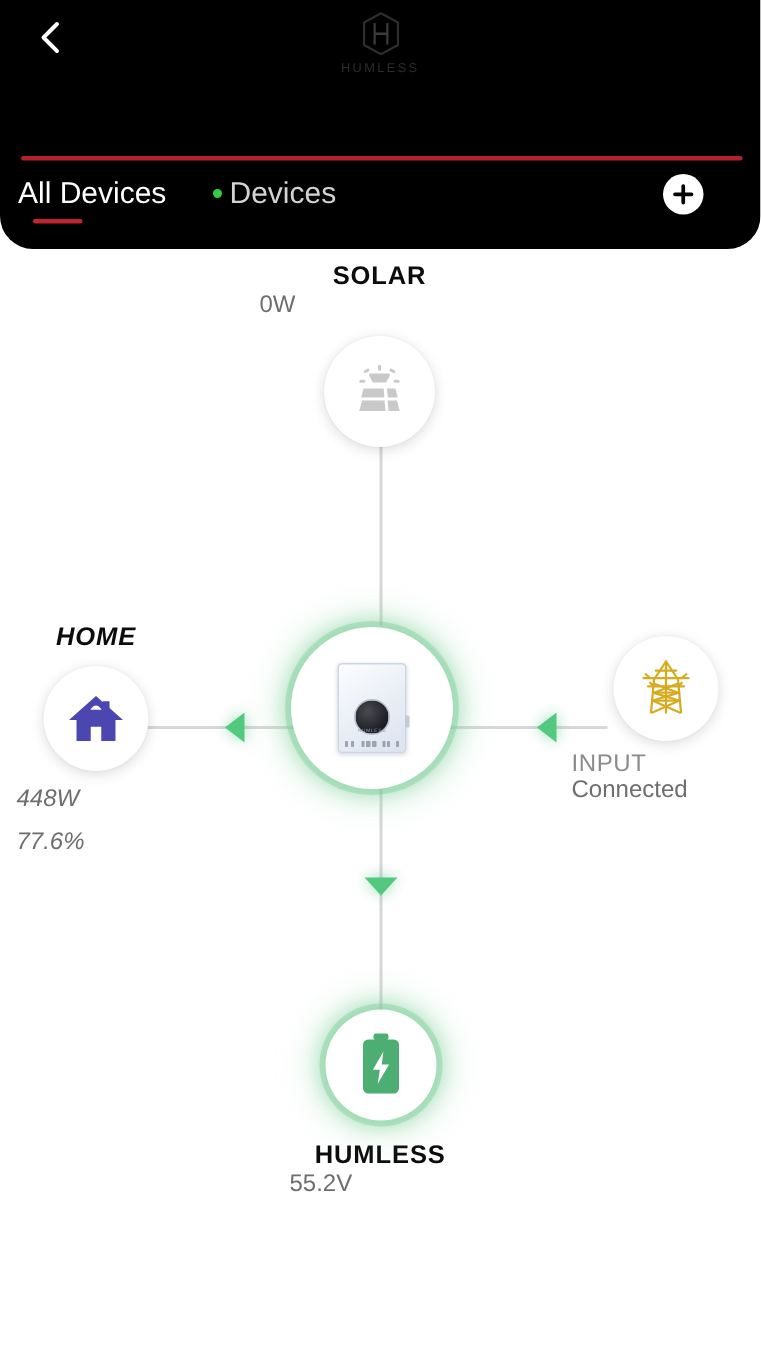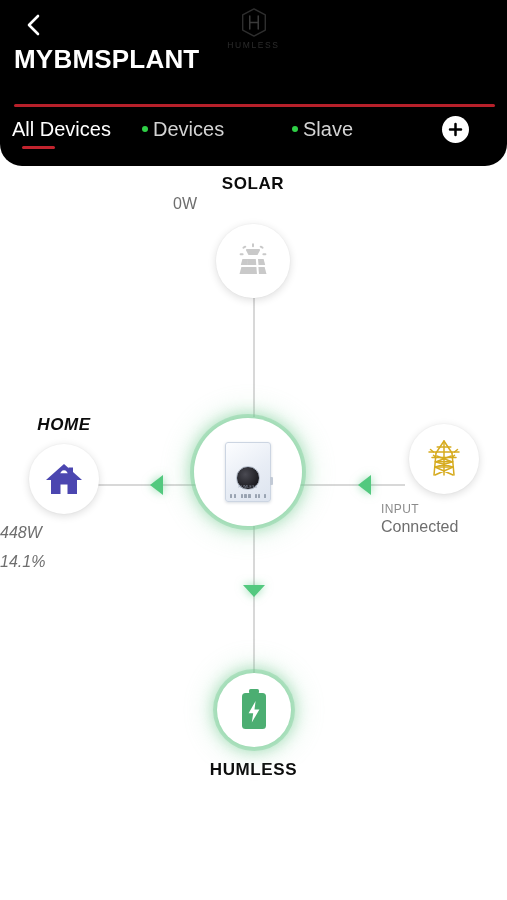--- a/index.html
+++ b/index.html
@@ -204,34 +204,34 @@
     white-space: nowrap;
   }
   .node-sub {
     font-size: 16px;
     color: #6e6e6e;
     text-align: left;
     white-space: nowrap;
     line-height: 20px;
   }
   .node-sub.small {
-    font-size: 12px;
+    font-size: 16px;
     color: #8b8b8b;
     line-height: 15px;
     letter-spacing: 0.4px;
   }
 
   
   #node-solar { left: 173px; top: 8px; width: 160px; text-align: center; }
   #node-solar .circle { width: 74px; height: 74px; margin: 10px auto 0; }
 
   
   #node-home { left: 0px; top: 249px; width: 128px; text-align: center; font-style: italic; }
   #node-home .circle { width: 70px; height: 70px; margin: 9px auto 0; }
-  #node-home .node-sub { margin-top: 9px; }
+  #node-home .node-sub { margin-top: 9px; margin-left: 11px; }
 
   
   #node-grid { left: 381px; top: 249px; width: 126px; text-align: center; }
   #node-grid .circle { width: 70px; height: 70px; margin: 9px auto 0; }
   #node-grid .grid-meta { margin-top: 8px; }
 
   
   #node-inverter { left: 194px; top: 252px; width: 120px; }
   #node-inverter .circle { width: 108px; height: 108px; }
 
@@ -300,40 +300,35 @@
   </div>
 
   <div class="brand">
     <svg class="brand-mark" viewBox="0 0 34 34">
       <polygon points="17,2.5 29,9 29,25 17,31.5 5,25 5,9" fill="none" stroke="#2e2e2e" stroke-width="1.5" stroke-linejoin="round"></polygon>
       <path d="M12.5 10 L12.5 24 M21.5 10 L21.5 24 M12.5 17 L21.5 17" stroke="#3a3a3a" stroke-width="1.6" fill="none" stroke-linecap="round"></path>
     </svg>
     <div class="brand-word">HUMLESS</div>
   </div>
 
-  <div class="plant-title">MYBMSPLANT</div>
 
   <div class="red-rule"></div>
 
   <div class="tabs">
 
     <div class="tab active" id="tab-all">
       <span class="tab-label">All Devices</span>
     </div>
     <div class="tab-underline"></div>
 
     <div class="tab" id="tab-master">
       <span class="tab-dot"></span>
       <span class="tab-label">Devices</span>
     </div>
 
-    <div class="tab" id="tab-slave">
-      <span class="tab-dot"></span>
-      <span class="tab-label">Slave</span>
-    </div>
 
   </div>
 
   <div class="add-button">
     <svg width="17" height="17" viewBox="0 0 17 17">
       <path d="M8.5 3 L8.5 14 M3 8.5 L14 8.5" stroke="#000000" stroke-width="2.5" stroke-linecap="round"></path>
     </svg>
   </div>
 
 </div>
@@ -375,21 +370,21 @@
   <div class="node" id="node-home">
     <div class="node-title">HOME</div>
     <div class="circle plain">
       <svg width="38" height="36" viewBox="0 0 38 36">
         <path d="M19 3 L37 19 h-5 v14 h-9.5 v-9.5 h-7 V33 H6 V19 H1 Z" fill="#4b46b0"></path>
         <rect x="23.5" y="6.5" width="4.5" height="6" fill="#4b46b0"></rect>
         <path d="M16.4 10.6 a3.2 3.2 0 0 1 5.2 0 l1.2 1.6 h-7.6 z" fill="#ffffff"></path>
       </svg>
     </div>
     <div class="node-sub">448W</div>
-    <div class="node-sub">14.1%</div>
+    <div class="node-sub">77.6%</div>
   </div>
 
   <div class="node" id="node-inverter">
     <div class="circle glow">
       <div class="inverter-body">
         <div class="inverter-fan"></div>
         <div class="inverter-brand">HUMLESS</div>
         <div class="inverter-side"></div>
         <div class="inverter-ports">
           <i style="width:4px"></i>
@@ -436,15 +431,16 @@
 
   <div class="node" id="node-battery">
     <div class="circle glow">
       <svg width="34" height="44" viewBox="0 0 34 44">
         <rect x="12" y="1" width="10" height="4.5" rx="1.6" fill="#4cae72"></rect>
         <rect x="5" y="5" width="24" height="36" rx="3.5" fill="#4cae72"></rect>
         <path d="M18.6 13 L11.6 25.2 h4.6 L14.8 34.5 L22.4 21.6 h-4.9 z" fill="#ffffff"></path>
       </svg>
     </div>
     <div class="node-title">HUMLESS</div>
+    <div class="node-sub">55.2V</div>
   </div>
 
 </div>
 
 </body></html>

